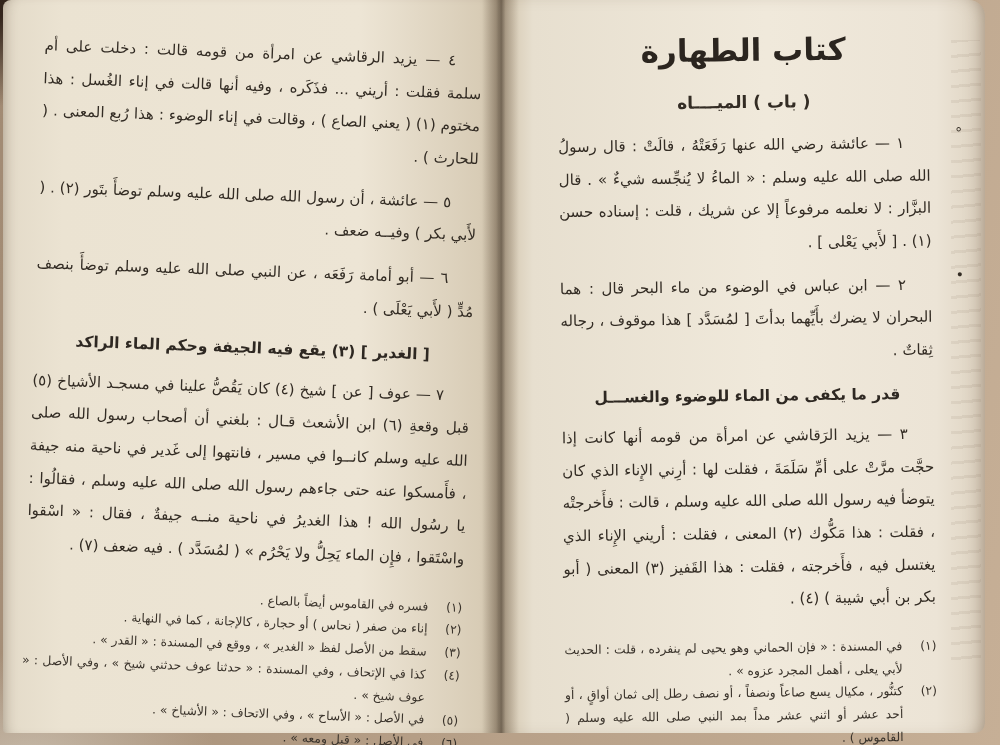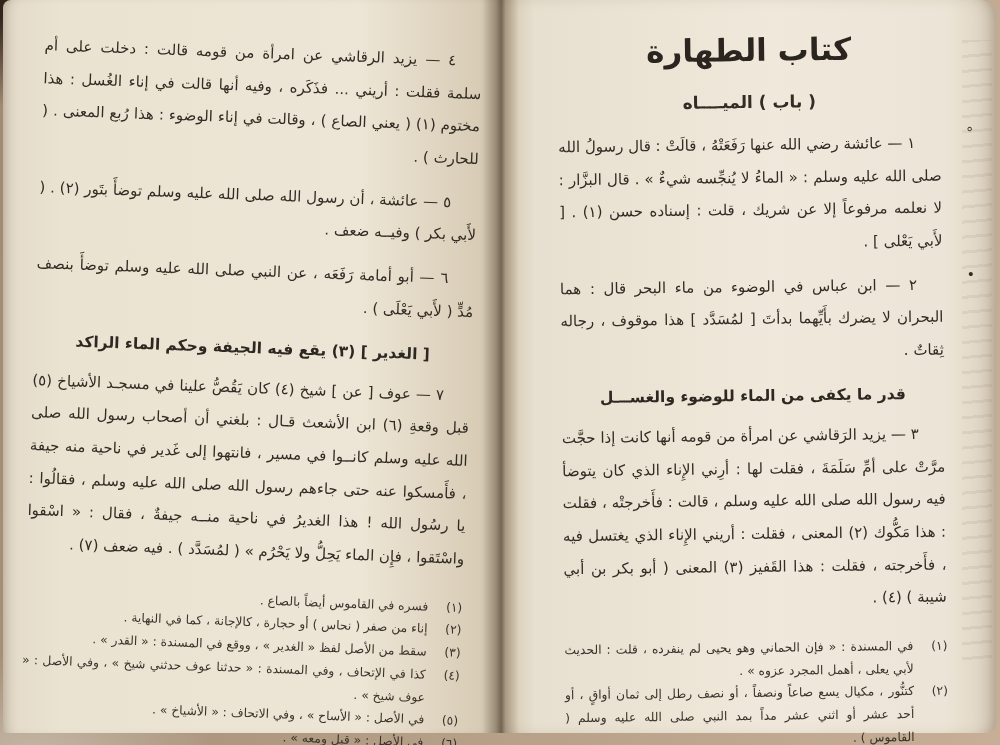--- a/index.html
+++ b/index.html
@@ -11,21 +11,21 @@
       linear-gradient(100deg,#a18a73 0%,#b49d85 45%,#c6af96 100%);
     font-family:"DejaVu Sans",sans-serif;
   }
   .page{position:absolute;top:0;bottom:12px;}
   .page-left{
     left:3px;right:50.1%;border-radius:8px 0 0 4px;
     background:linear-gradient(90deg,#e3dac8 0%,#ebe3d2 12%,#ede5d5 72%,#d8ccb6 96%,#c8bba3 100%);
     box-shadow:inset 10px 0 14px -10px rgba(60,40,25,.4);
   }
   .page-right{
-    left:49.9%;right:4px;border-radius:0 16px 10px 0;
+    left:49.9%;right:15px;border-radius:0 16px 10px 0;
     background:linear-gradient(90deg,#cfc1a8 0%,#e7dfcf 7%,#f0e9db 55%,#ece4d6 90%,#dcd1bf 100%);
     box-shadow:inset -12px 0 18px -11px rgba(95,70,48,.5);
   }
   .page-right::after{ 
     content:"";position:absolute;top:40px;bottom:70px;right:4px;width:30px;pointer-events:none;
     background:repeating-linear-gradient(175deg,rgba(122,102,82,.10) 0 3px,transparent 3px 15px);
   }
   .gutter{
     position:absolute;top:0;bottom:12px;left:48.2%;width:3.7%;pointer-events:none;
     background:linear-gradient(90deg,rgba(59,40,24,0) 0%,rgba(59,40,24,.34) 38%,rgba(38,25,14,.55) 52%,rgba(59,40,24,.28) 64%,rgba(59,40,24,0) 100%);

